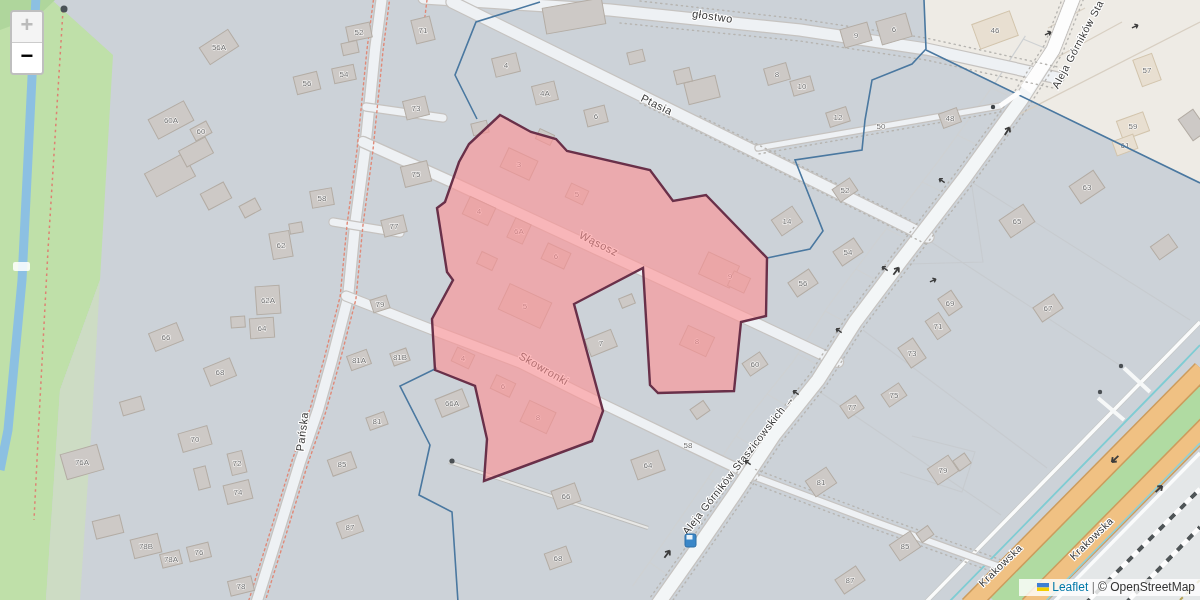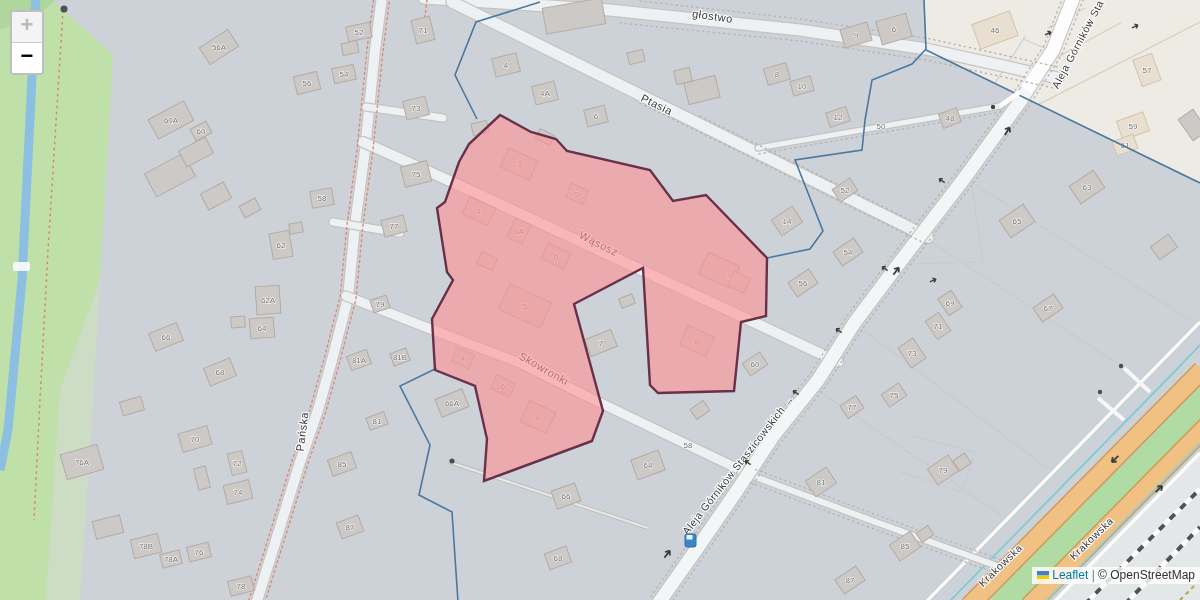--- a/index.html
+++ b/index.html
@@ -1,20 +1,20 @@
 <!DOCTYPE html>
 <html><head><meta charset="utf-8">
 <style>
 html,body{margin:0;padding:0}
 #map{position:relative;width:1200px;height:600px;overflow:hidden;background:#ccd2d8;font-family:"Liberation Sans",sans-serif}
 #map svg.base{position:absolute;left:0;top:0;display:block}
 .zoomctl{position:absolute;left:10px;top:10px;width:30px;border:2px solid rgba(0,0,0,0.25);border-radius:4px;background:#fff;z-index:5}
 .zoomctl .btn{width:30px;height:30px;line-height:30px;text-align:center;font:bold 22px "Liberation Sans",sans-serif;color:#bbb;background:#f4f4f4;border-radius:2px 2px 0 0}
 .zoomctl .btn.out{color:#000;border-top:1px solid #ccc;background:#fff;border-radius:0 0 2px 2px}
-.attrib{position:absolute;right:0;bottom:16px;background:rgba(255,255,255,0.8);padding:1px 5px 2px 5px;font:12px "Liberation Sans",sans-serif;color:#333;z-index:5}
+.attrib{position:absolute;right:0;bottom:4px;background:rgba(255,255,255,0.8);padding:1px 5px 2px 18px;font:12px "Liberation Sans",sans-serif;color:#333;z-index:5}
 .attrib .leaf{color:#0078A8;text-decoration:none}
 .flag{display:inline-block;width:12px;height:8px;vertical-align:baseline;position:relative;top:0}
 </style></head>
 <body>
 
 <div id="map">
 <svg class="base" width="1200" height="600" viewBox="0 0 1200 600">
 
 <rect x="0" y="0" width="1200" height="600" fill="#ccd2d8"></rect>
 

